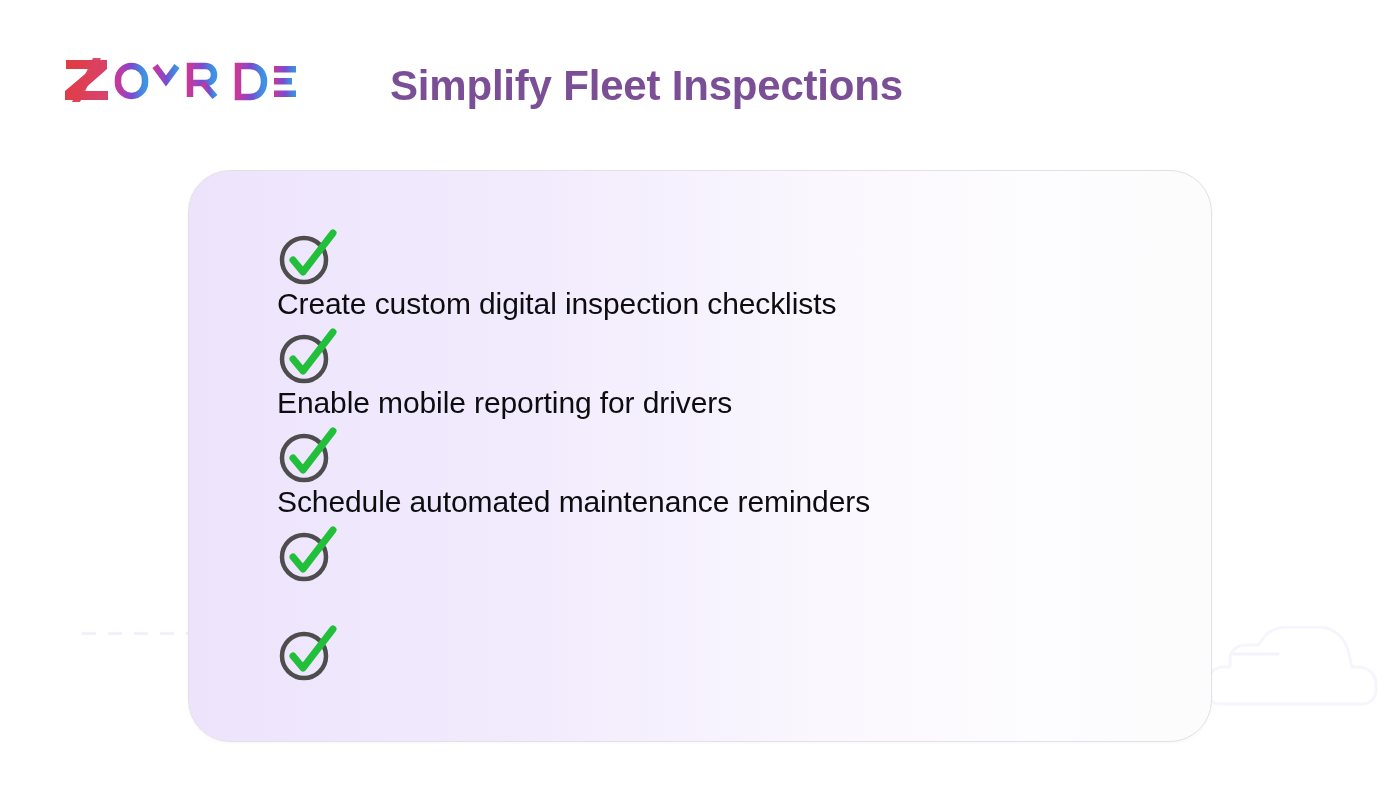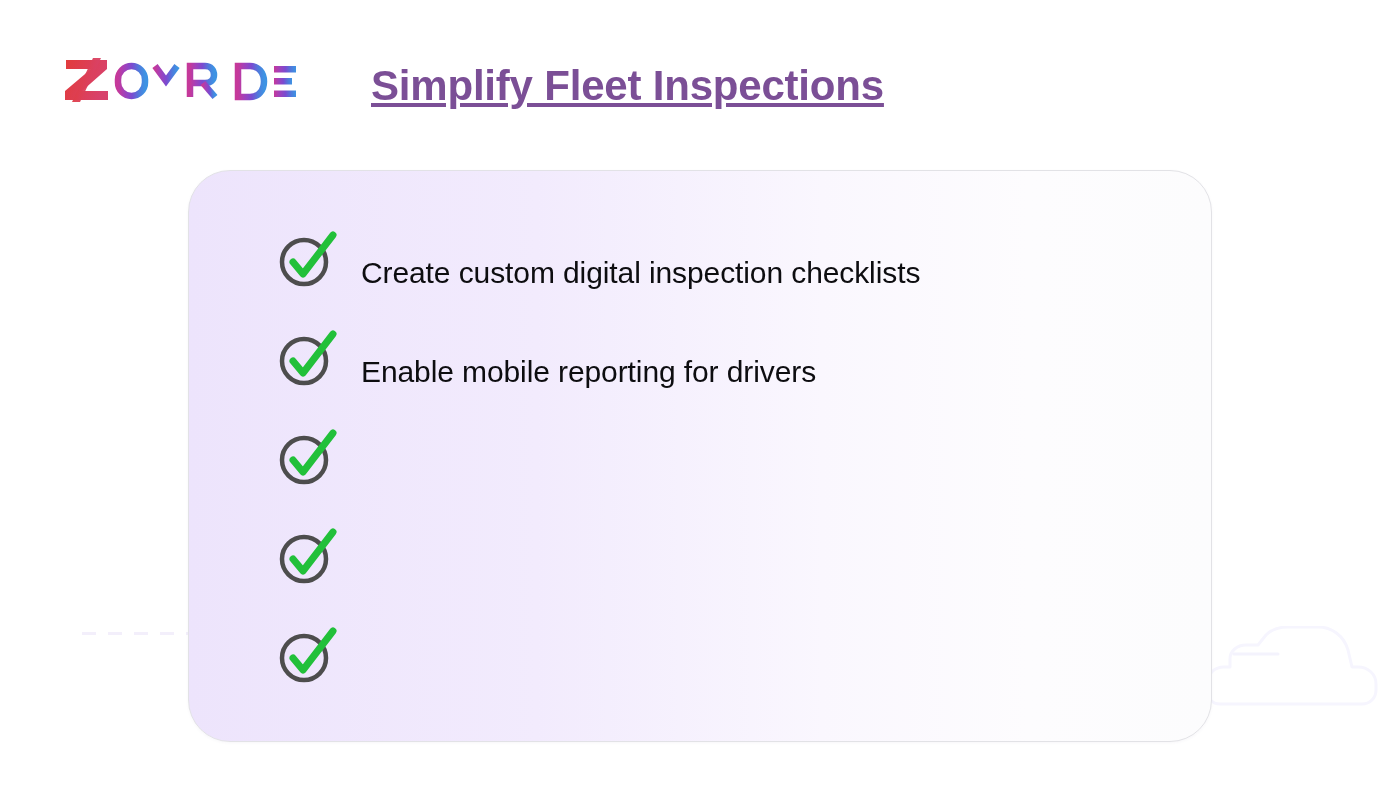--- a/index.html
+++ b/index.html
@@ -53,28 +53,27 @@
     left: 60px;
     top: 56px;
     display: flex;
     align-items: center;
     height: 48px;
   }
   .logo svg { display: block; }
 
   .page-title {
     position: absolute;
-    left: 371px;
+    left: 390px;
     top: 62px;
     font-size: 42px;
     font-weight: bold;
     color: #7B4F96;
     letter-spacing: -0.2px;
     white-space: nowrap;
-    text-decoration: underline;
   }
 
   
   .card {
     position: absolute;
     left: 188px;
     top: 170px;
     width: 1024px;
     height: 572px;
     border-radius: 42px;
@@ -85,23 +84,24 @@
   }
 
   .feature-list {
     position: absolute;
     left: 88px;
     top: 58px;
     right: 40px;
   }
   .feature-row {
     display: flex;
-    align-items: flex-end;
+    align-items: flex-start;
     height: 60px;
     margin-bottom: 39px;
+    flex-direction: column;
   }
   .feature-row:last-child { margin-bottom: 0; }
 
   .check-icon {
     flex: 0 0 auto;
     width: 62px;
     height: 58px;
     margin-right: 22px;
     position: relative;
   }
@@ -203,20 +203,21 @@
       <span class="feature-label">Enable mobile reporting for drivers</span>
     </div>
 
     <div class="feature-row">
       <span class="check-icon">
         <svg width="62" height="58" viewBox="0 0 62 58" fill="none">
           <circle cx="27" cy="31" r="22" stroke="#4D4D4D" stroke-width="4.5" fill="none"></circle>
           <path d="M16 31 L26 43 L56 4" stroke="#22C03A" stroke-width="7" stroke-linecap="round" stroke-linejoin="round" fill="none"></path>
         </svg>
       </span>
+      <span class="feature-label">Schedule automated maintenance reminders</span>
     </div>
 
     <div class="feature-row">
       <span class="check-icon">
         <svg width="62" height="58" viewBox="0 0 62 58" fill="none">
           <circle cx="27" cy="31" r="22" stroke="#4D4D4D" stroke-width="4.5" fill="none"></circle>
           <path d="M16 31 L26 43 L56 4" stroke="#22C03A" stroke-width="7" stroke-linecap="round" stroke-linejoin="round" fill="none"></path>
         </svg>
       </span>
     </div>

